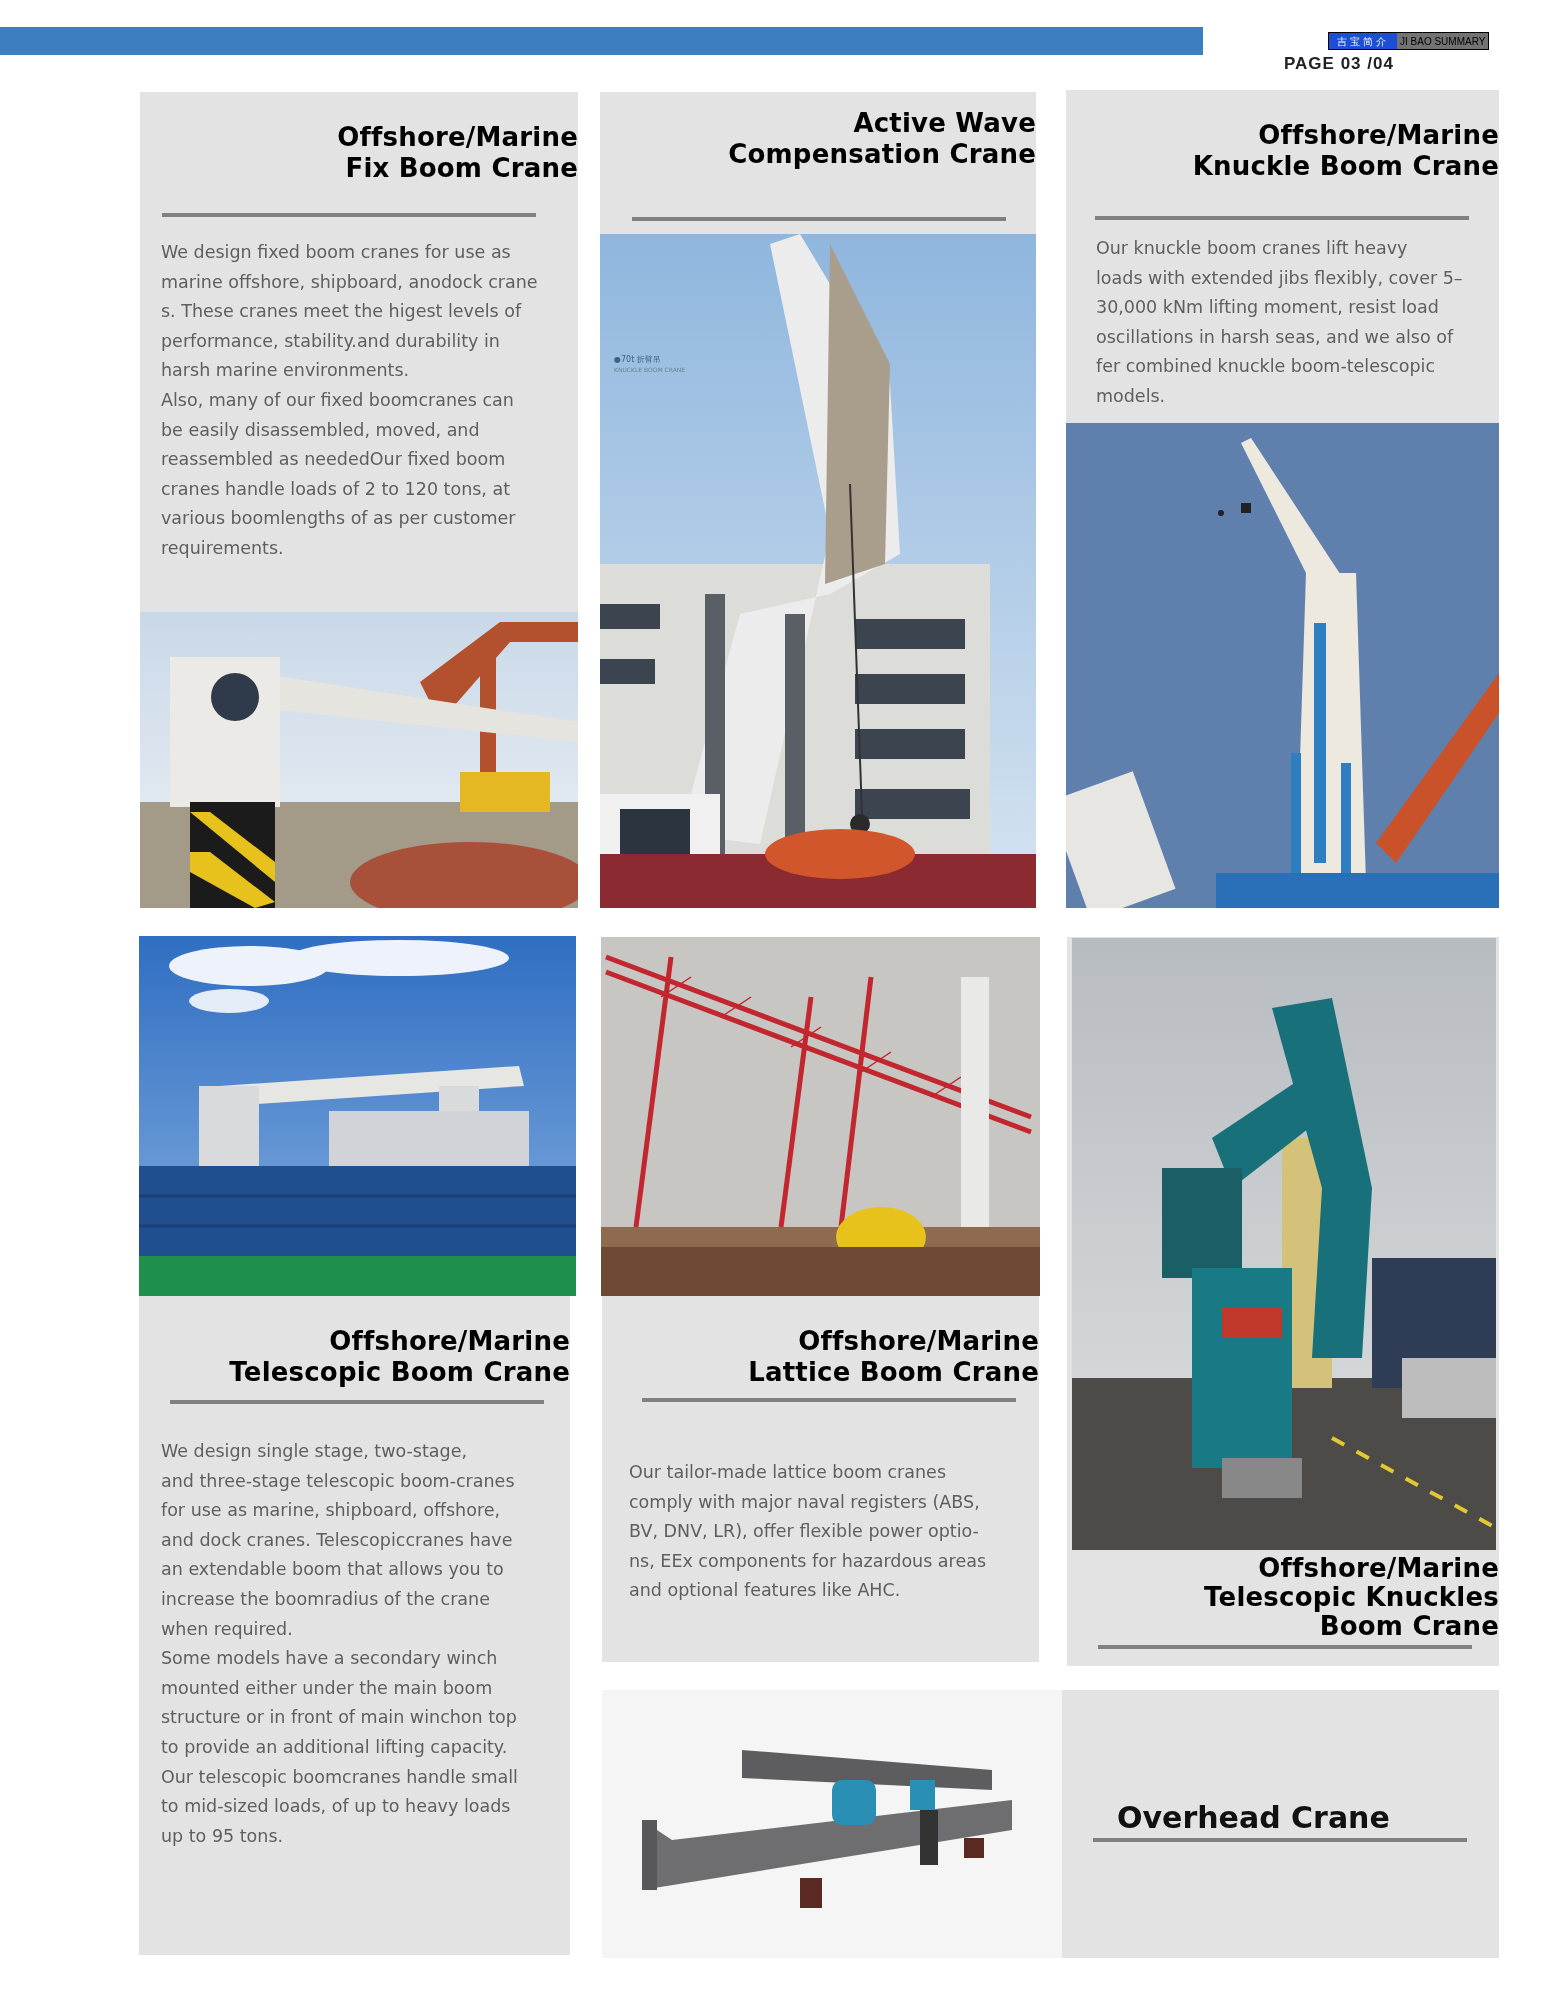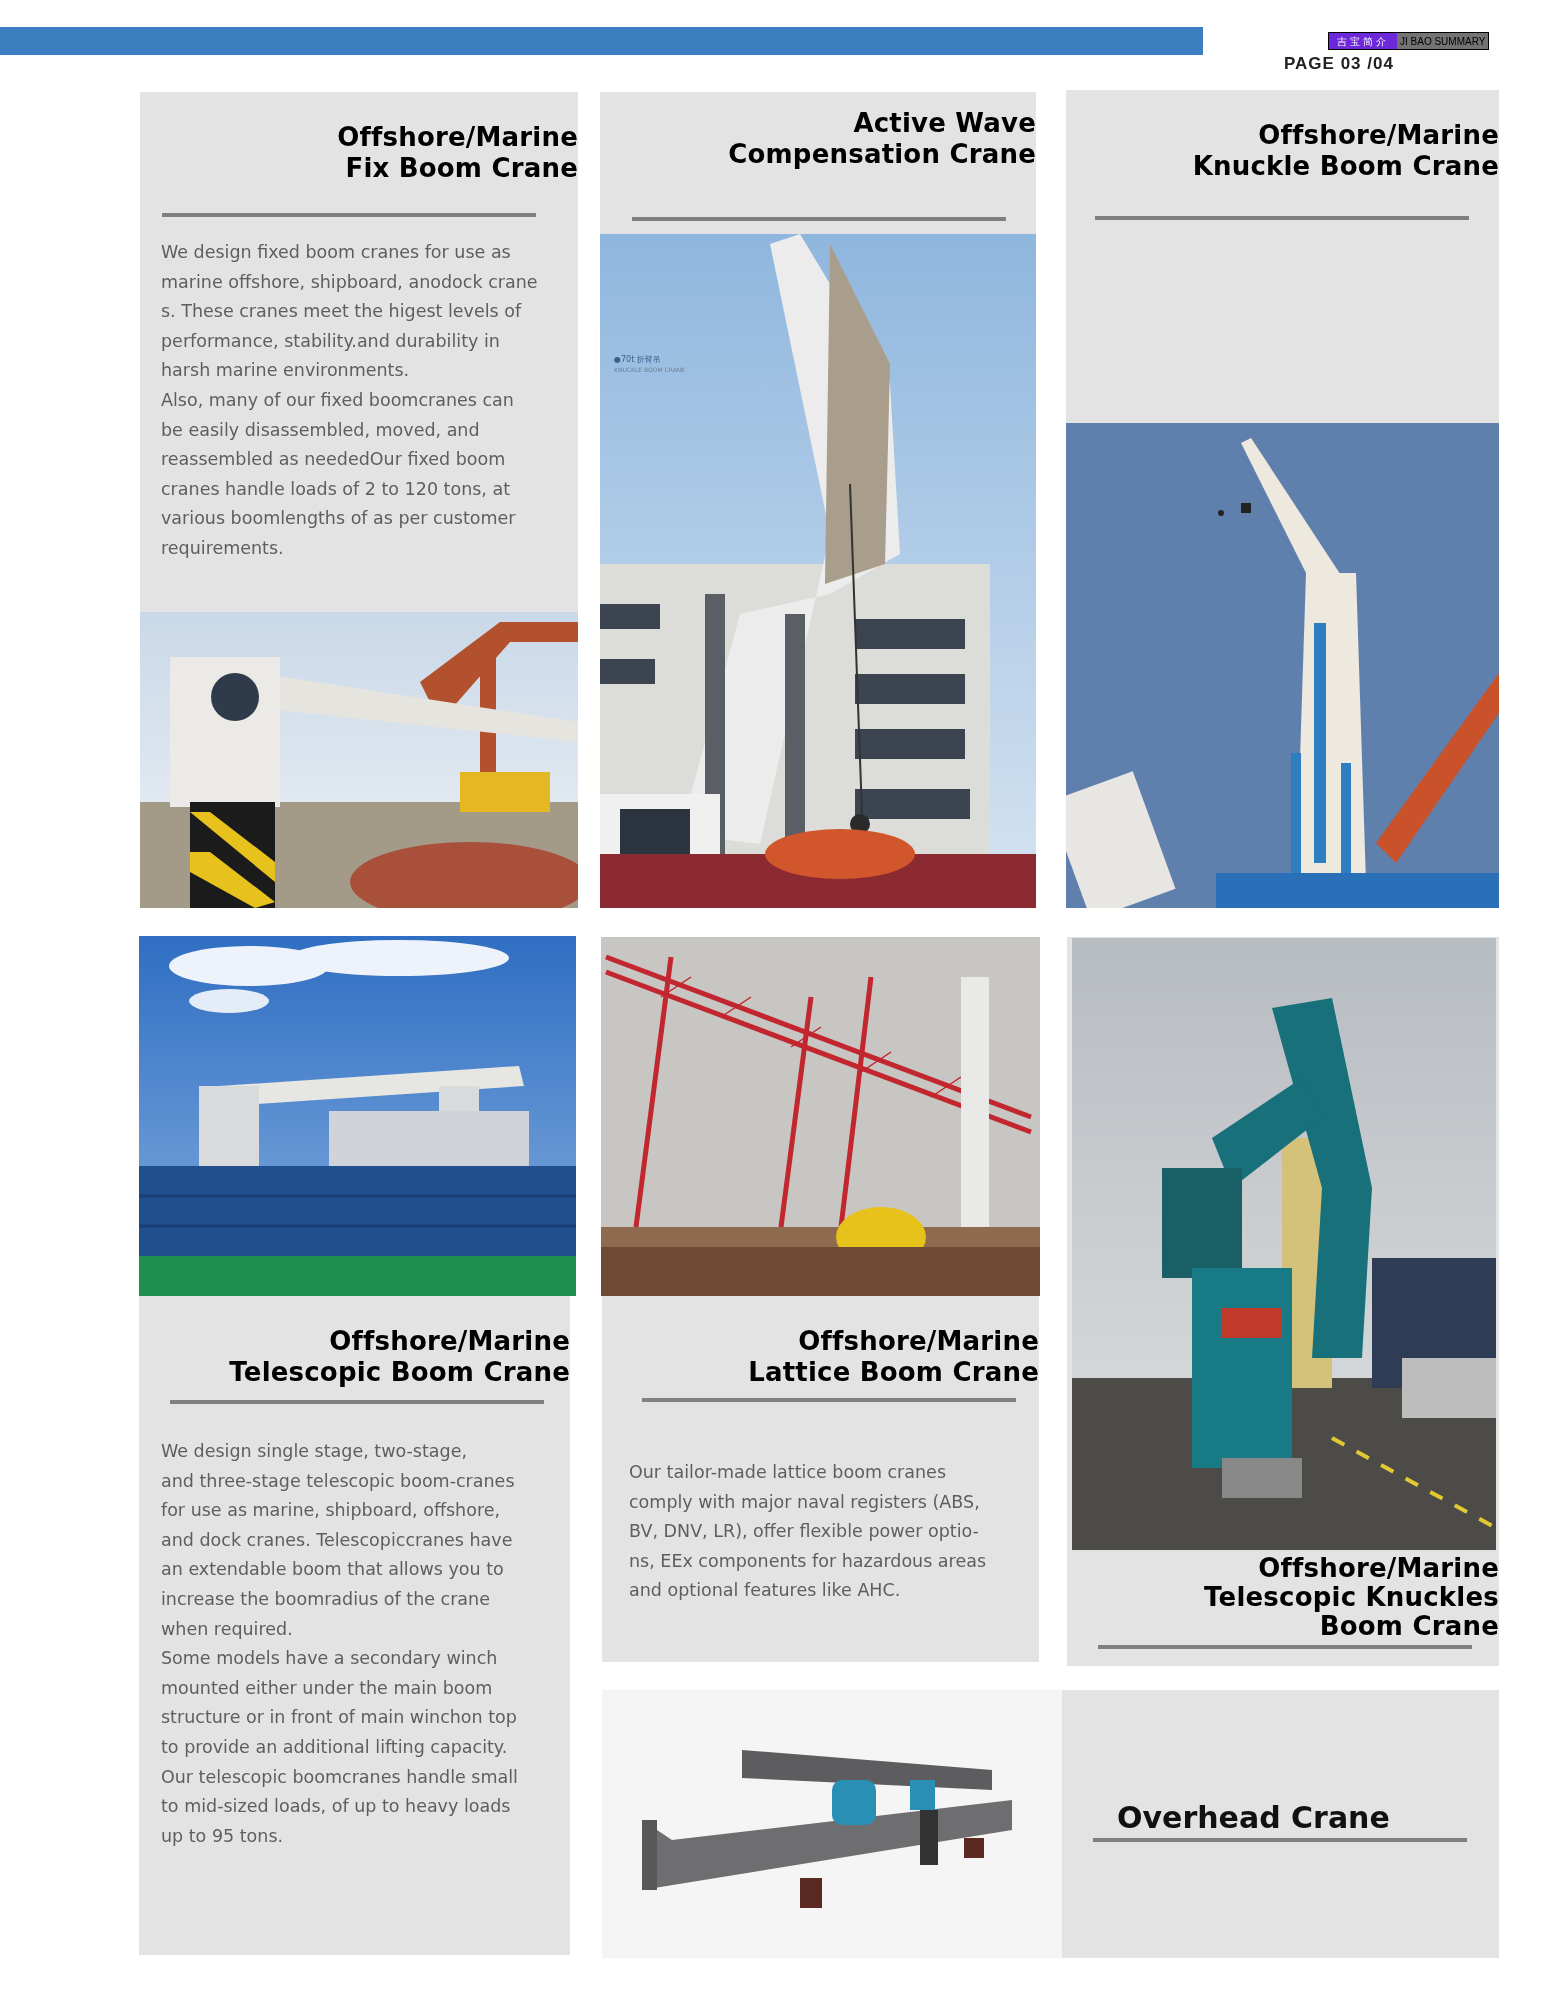--- a/index.html
+++ b/index.html
@@ -4,21 +4,21 @@
 <style>
   * { box-sizing: border-box; margin: 0; padding: 0; }
   body {
     width: 1555px; height: 1989px; background: #ffffff; position: relative; overflow: hidden;
     font-family: "DejaVu Sans", "Liberation Sans", sans-serif;
   }
   .abs { position: absolute; }
   .topbar { left: 0; top: 27px; width: 1203px; height: 28px; background: #3b7fc0; }
   .page-num { left: 1284px; top: 30px; font-size: 17px; font-weight: bold; color: #222; letter-spacing: 1px; font-family: "Liberation Sans", sans-serif; margin-top: 24px; }
   .tag { left: 1328px; top: 32px; height: 18px; display: flex; border: 1.5px solid #000; font-size: 10px; font-family: "Liberation Sans", sans-serif; }
-  .tag .cn { background: #6d28d9; color: #fff; padding: 1px 8px; letter-spacing: 3px; line-height: 15px; }
+  .tag .cn { background: #1d4ed8; color: #fff; padding: 1px 8px; letter-spacing: 3px; line-height: 15px; }
   .tag .en { background: #737373; color: #000; padding: 1px 3px; line-height: 15px; }
 
   .card { background: #e3e3e3; }
   .title {
     position: absolute; left: 0; right: 0; text-align: right;
     font-size: 26px; line-height: 31px; color: #000000; font-weight: bold;
     font-family: "DejaVu Sans", sans-serif; letter-spacing: 0.2px; padding-left: 47px;
   }
   .rule { position: absolute; height: 4px; background: #808080; }
   .body {
@@ -119,20 +119,26 @@
     <text x="14" y="138" font-size="6" fill="#6c7f94" font-family="DejaVu Sans, sans-serif">KNUCKLE BOOM CRANE</text>
   </svg>
 </div>
 
 <div class="abs card" style="left:1066px; top:90px; width:433px; height:333px;">
   <div class="title" style="top:30px;">
     <div>Offshore/Marine</div>
     <div>Knuckle Boom Crane</div>
   </div>
   <div class="rule" style="left:29px; width:374px; top:126px;"></div>
+  <div class="body" style="left:30px; top:144px; width:400px;">        Our knuckle boom cranes lift heavy
+loads with extended jibs flexibly, cover 5–
+30,000 kNm lifting moment, resist  load
+oscillations in harsh seas, and we also of
+fer combined knuckle boom-telescopic
+models.</div>
 </div>
 <div class="abs img" style="left:1066px; top:423px; width:433px; height:485px;">
   <svg viewBox="0 0 433 485" preserveAspectRatio="none">
     <rect width="433" height="485" fill="#5f80ad"></rect>
     <polygon points="175,20 185,15 280,160 275,200 265,200" fill="#eee9df"></polygon>
     <polygon points="240,150 290,150 300,460 230,460" fill="#eee9df"></polygon>
     <rect x="248" y="200" width="12" height="240" fill="#2d7fc1"></rect>
     <rect x="225" y="330" width="10" height="130" fill="#2d7fc1"></rect>
     <rect x="275" y="340" width="10" height="120" fill="#2d7fc1"></rect>
     <polygon points="310,420 433,250 433,290 330,440" fill="#c9522a"></polygon>

